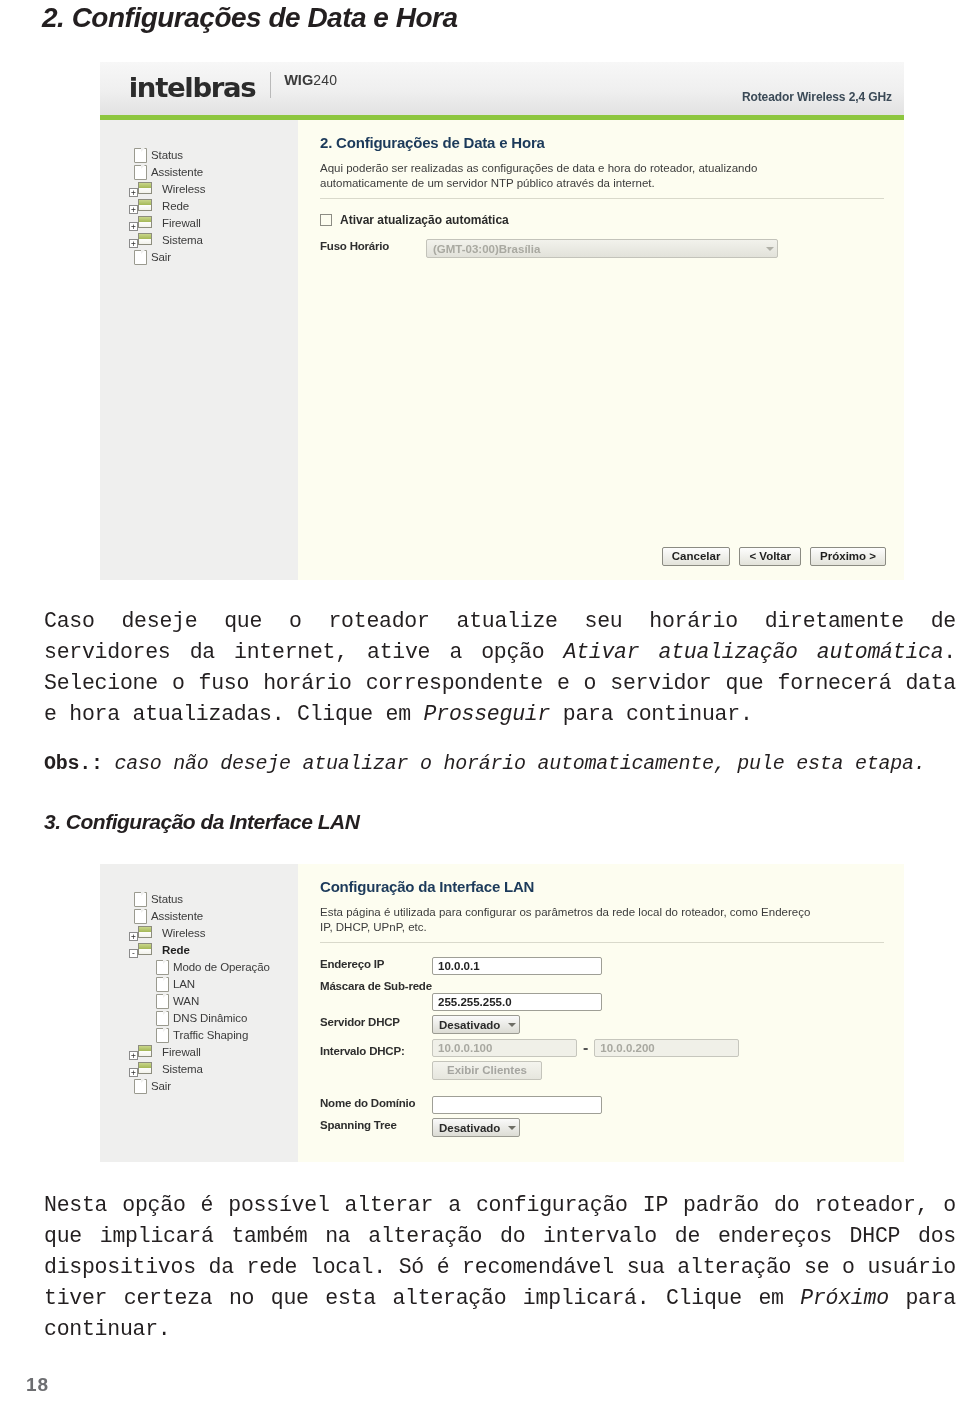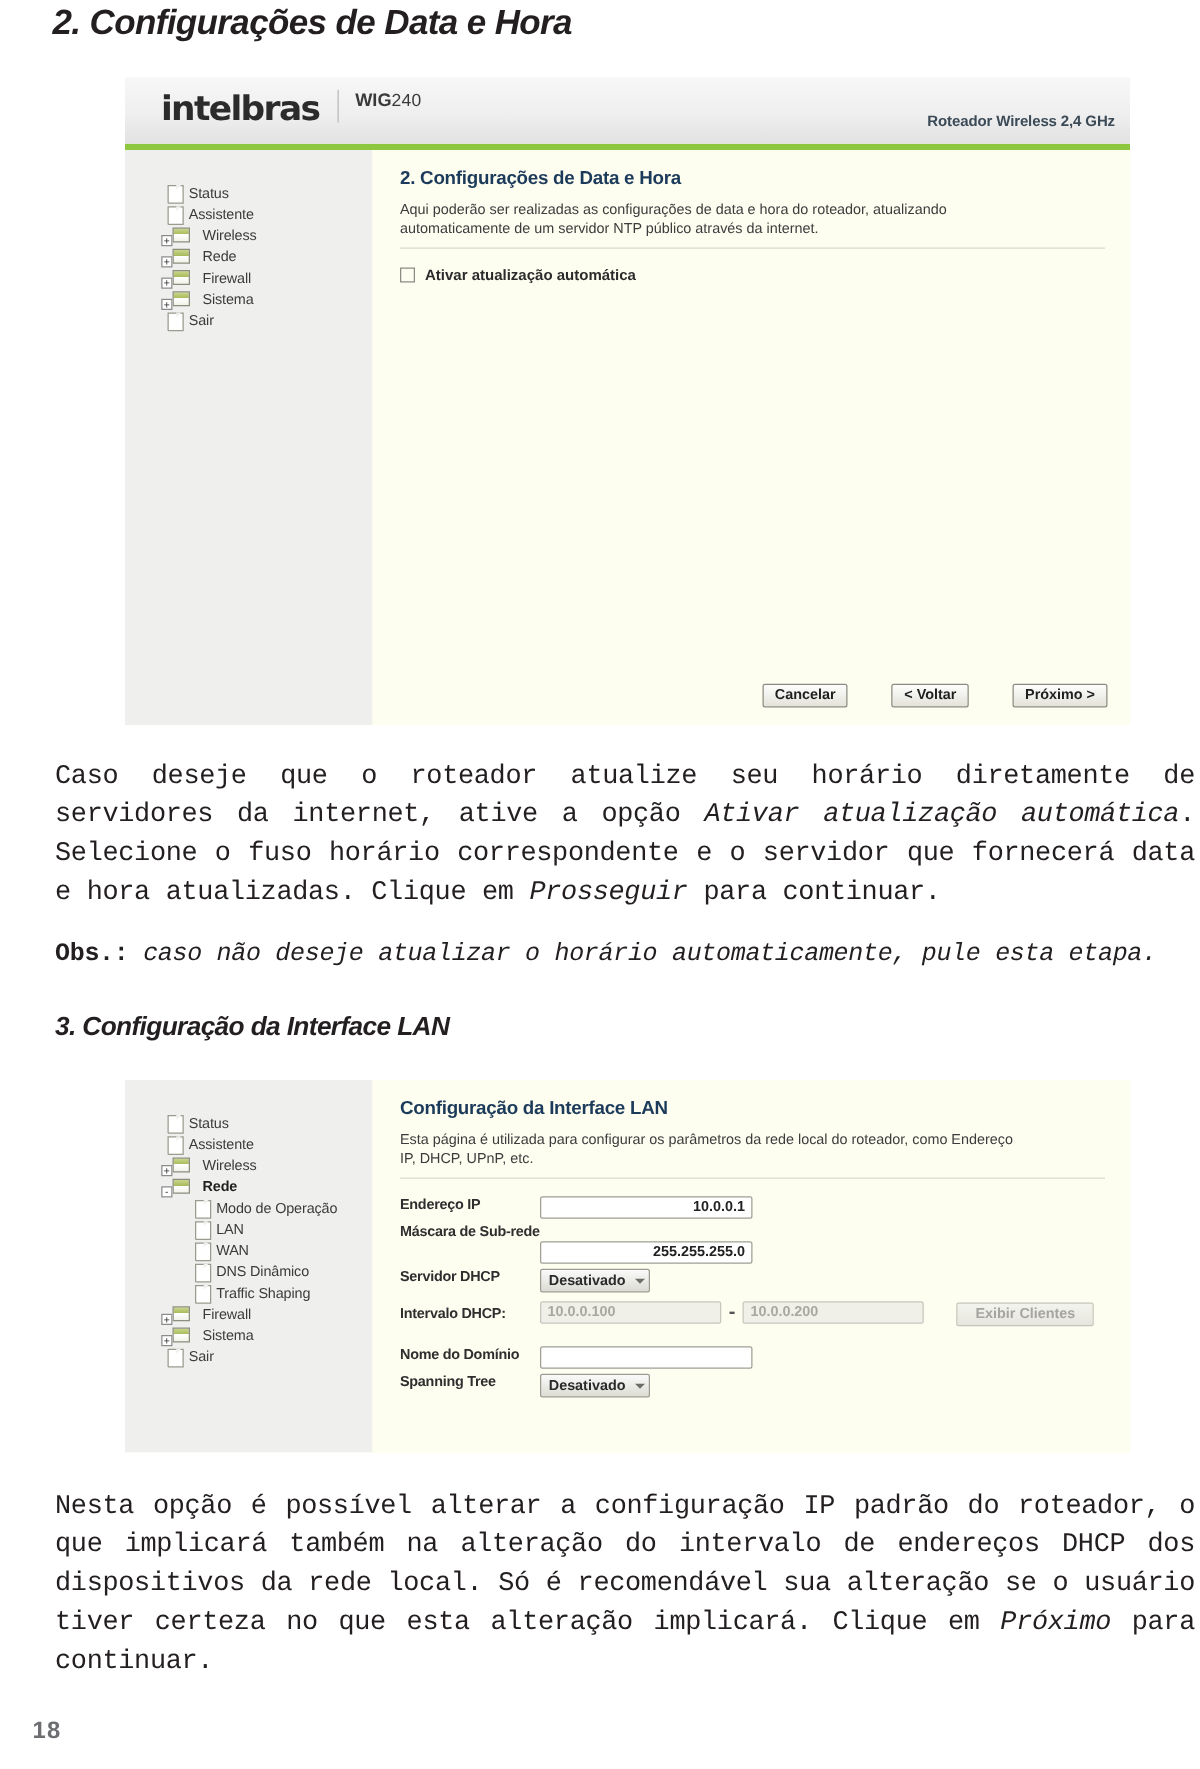--- a/index.html
+++ b/index.html
@@ -129,38 +129,38 @@
   .hr { height:1px; background:#d9d9cb; margin: 0 6px 14px 8px; }
 
   
   .form { margin-left: 8px; }
   .row { display:flex; align-items:flex-start; margin-bottom: 4px; }
   .row-label {
     font-size: 11.5px; font-weight: bold; color:#2e2e2e;
     width: 106px; flex: 0 0 106px; line-height: 15px; letter-spacing:-0.2px;
   }
   .row-label.wide { width: 112px; flex:0 0 112px; }
-  .ctrl-col { display:flex; }
+  .ctrl-col { display:flex; flex-direction: column; }
 
   .chk-row { display:flex; align-items:center; margin: 0 0 12px 8px; }
   .checkbox {
     width: 12px; height: 12px; background:#fdfdf0;
     border:1px solid #8c8c84; margin-right: 8px;
   }
   .chk-label { font-size: 12px; font-weight: bold; color: #2b2b2b; }
 
   
   .inp {
     height: 18px; background:#ffffff;
     border:1px solid #9f9f96; border-radius:2px;
     font-size: 11.5px; color:#222; font-weight: bold;
     padding: 0 5px; line-height: 17px; white-space:nowrap; overflow:hidden;
   }
   .inp.disabled { background:#f0f0e8; color:#a8a8a0; border-color:#c6c6bd; }
-  .inp.w-ip { width: 170px; text-align: right; }
+  .inp.w-ip { width: 170px; }
   .inp.w-half { width: 145px; }
 
   
   .sel {
     height: 19px; border:1px solid #9b9b92; border-radius:2px;
     background: linear-gradient(to bottom, #fafafa, #dcdcd4);
     font-size: 11.5px; font-weight: bold; color:#2a2a2a;
     padding: 0 18px 0 6px; line-height: 18px;
     position: relative; white-space: nowrap; display:inline-block;
   }
@@ -174,21 +174,21 @@
   .sel.w-wide { width: 352px; }
   .sel.w-mid { width: 196px; }
   .sel.w-small { width: 88px; }
 
   
   .btn {
     display:inline-block; height: 19px; line-height:17px;
     border:1px solid #8b8b82; border-radius:2px;
     background: linear-gradient(to bottom, #fdfdfd, #e3e3da);
     font-size: 11.5px; font-weight:bold; color:#1f1f1f;
-    padding: 0 9px; text-align:center; white-space:nowrap;margin-left:26px;
+    padding: 0 9px; text-align:center; white-space:nowrap;
   }
   .btn.disabled { color:#a5a5a0; background: linear-gradient(to bottom,#f4f4ee,#e6e6de); border-color:#c4c4bb; }
   .btn-bar { position:absolute; right: 18px; bottom: 14px; display:flex; gap: 9px; }
 
   .dash { font-weight:bold; color:#555; margin: 0 6px; line-height: 19px; }
   .range-row { display:flex; align-items:center; }
 
   
   .para {
     position: absolute;
@@ -298,20 +298,27 @@
         <div class="panel-title">2. Configurações de Data e Hora</div>
         <div class="panel-desc">Aqui poderão ser realizadas as configurações de data e hora do roteador, atualizando automaticamente de um servidor NTP público através da internet.</div>
         <div class="hr"></div>
 
         <div class="chk-row">
           <span class="checkbox"></span>
           <span class="chk-label">Ativar atualização automática</span>
         </div>
 
         <div class="form">
+          <div class="row">
+            <div class="row-label">Fuso Horário</div>
+            <div class="sel disabled w-wide">
+              <span>(GMT-03:00)Brasília</span>
+              <span class="arrow"></span>
+            </div>
+          </div>
         </div>
 
         <div class="btn-bar">
           <span class="btn">Cancelar</span>
           <span class="btn">&lt; Voltar</span>
           <span class="btn">Próximo &gt;</span>
         </div>
       </div>
     </div>
   </div>

